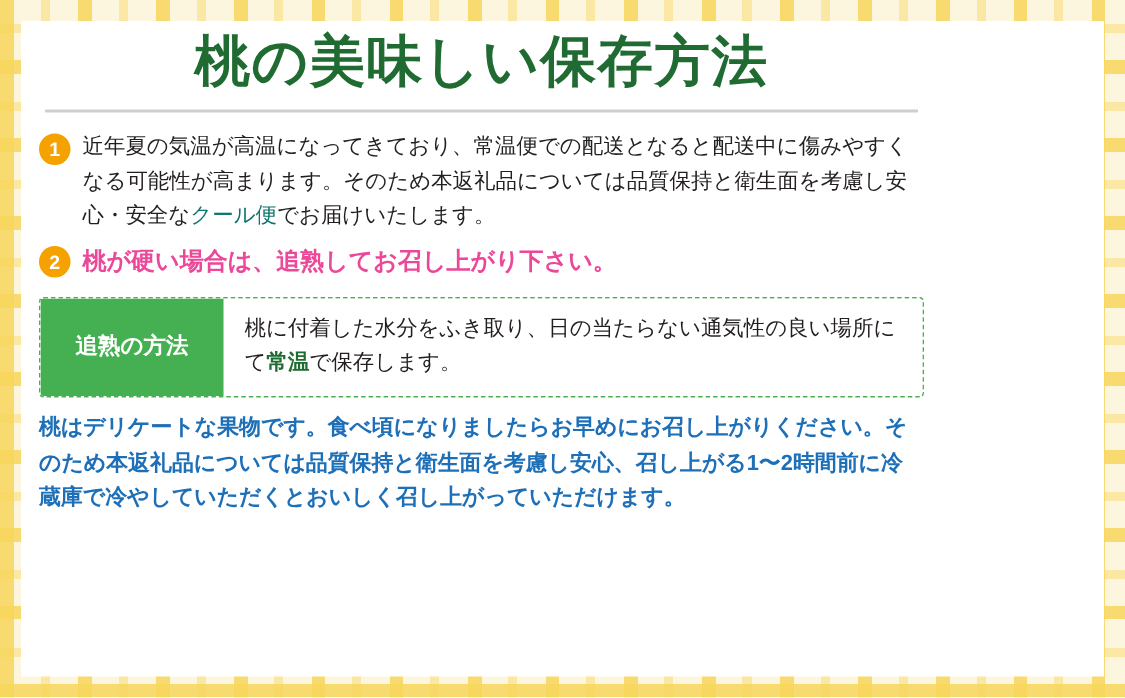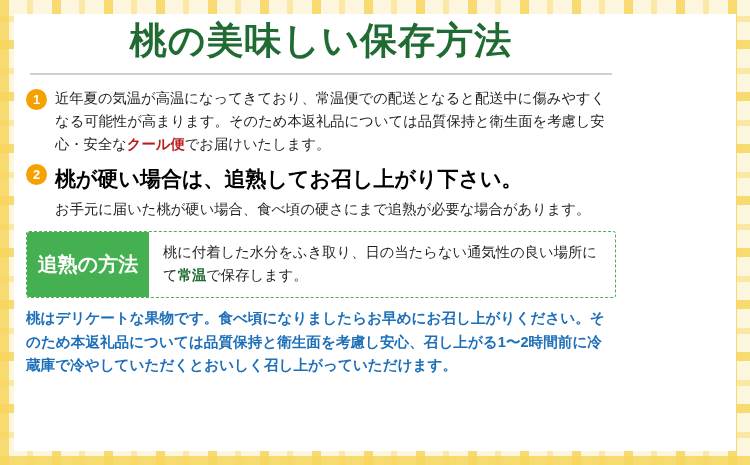--- a/index.html
+++ b/index.html
@@ -96,27 +96,27 @@
     margin-right: 8px;
     margin-top: 2px;
   }
   .item-body {
     flex: 1 1 auto;
     font-size: 14.3px;
     line-height: 1.62;
     color: #231f20;
   }
   .hl-blue {
-    color: #b91c1c;
-    font-weight: bold;
+    color: #0f766e;
+    font-weight: normal;
   }
   .lead-green {
-    color: #000000;
-    font-weight: bold;
-    font-size: 21px;
+    color: #ec4899;
+    font-weight: bold;
+    font-size: 16px;
   }
   .sub-line {
     font-size: 14.3px;
     line-height: 1.6;
     color: #231f20;
     margin-top: 2px;
   }
 
   
   .boxes {
@@ -129,21 +129,21 @@
     border-radius: 3px;
     margin-bottom: 9px;
     background: #ffffff;
     overflow: hidden;
   }
   .box-label {
     flex: 0 0 122px;
     background: #44b051;
     color: #ffffff;
     font-weight: bold;
-    font-size: 20px;
+    font-size: 15px;
     display: flex;
     align-items: center;
     justify-content: center;
     text-align: center;
     line-height: 1.25;
     padding: 0 4px;
     box-sizing: border-box;
   }
   .box-text {
     flex: 1 1 auto;
@@ -181,21 +181,20 @@
       <div class="num">1</div>
       <div class="item-body">
         <span>近年夏の気温が高温になってきており、常温便での配送となると配送中に傷みやすくなる可能性が高まります。そのため本返礼品については品質保持と衛生面を考慮し安心・安全な</span><span class="hl-blue">クール便</span><span>でお届けいたします。</span>
       </div>
     </div>
 
     <div class="item">
       <div class="num">2</div>
       <div class="item-body">
         <div class="lead-green">桃が硬い場合は、追熟してお召し上がり下さい。</div>
-        <div class="sub-line">お手元に届いた桃が硬い場合、食べ頃の硬さにまで追熟が必要な場合があります。</div>
       </div>
     </div>
 
     <div class="boxes">
 
       <div class="box-row">
         <div class="box-label">追熟の方法</div>
         <div class="box-text">
           <span>桃に付着した水分をふき取り、日の当たらない通気性の良い場所にて</span><span class="hl-green">常温</span><span>で保存します。</span>
         </div>

